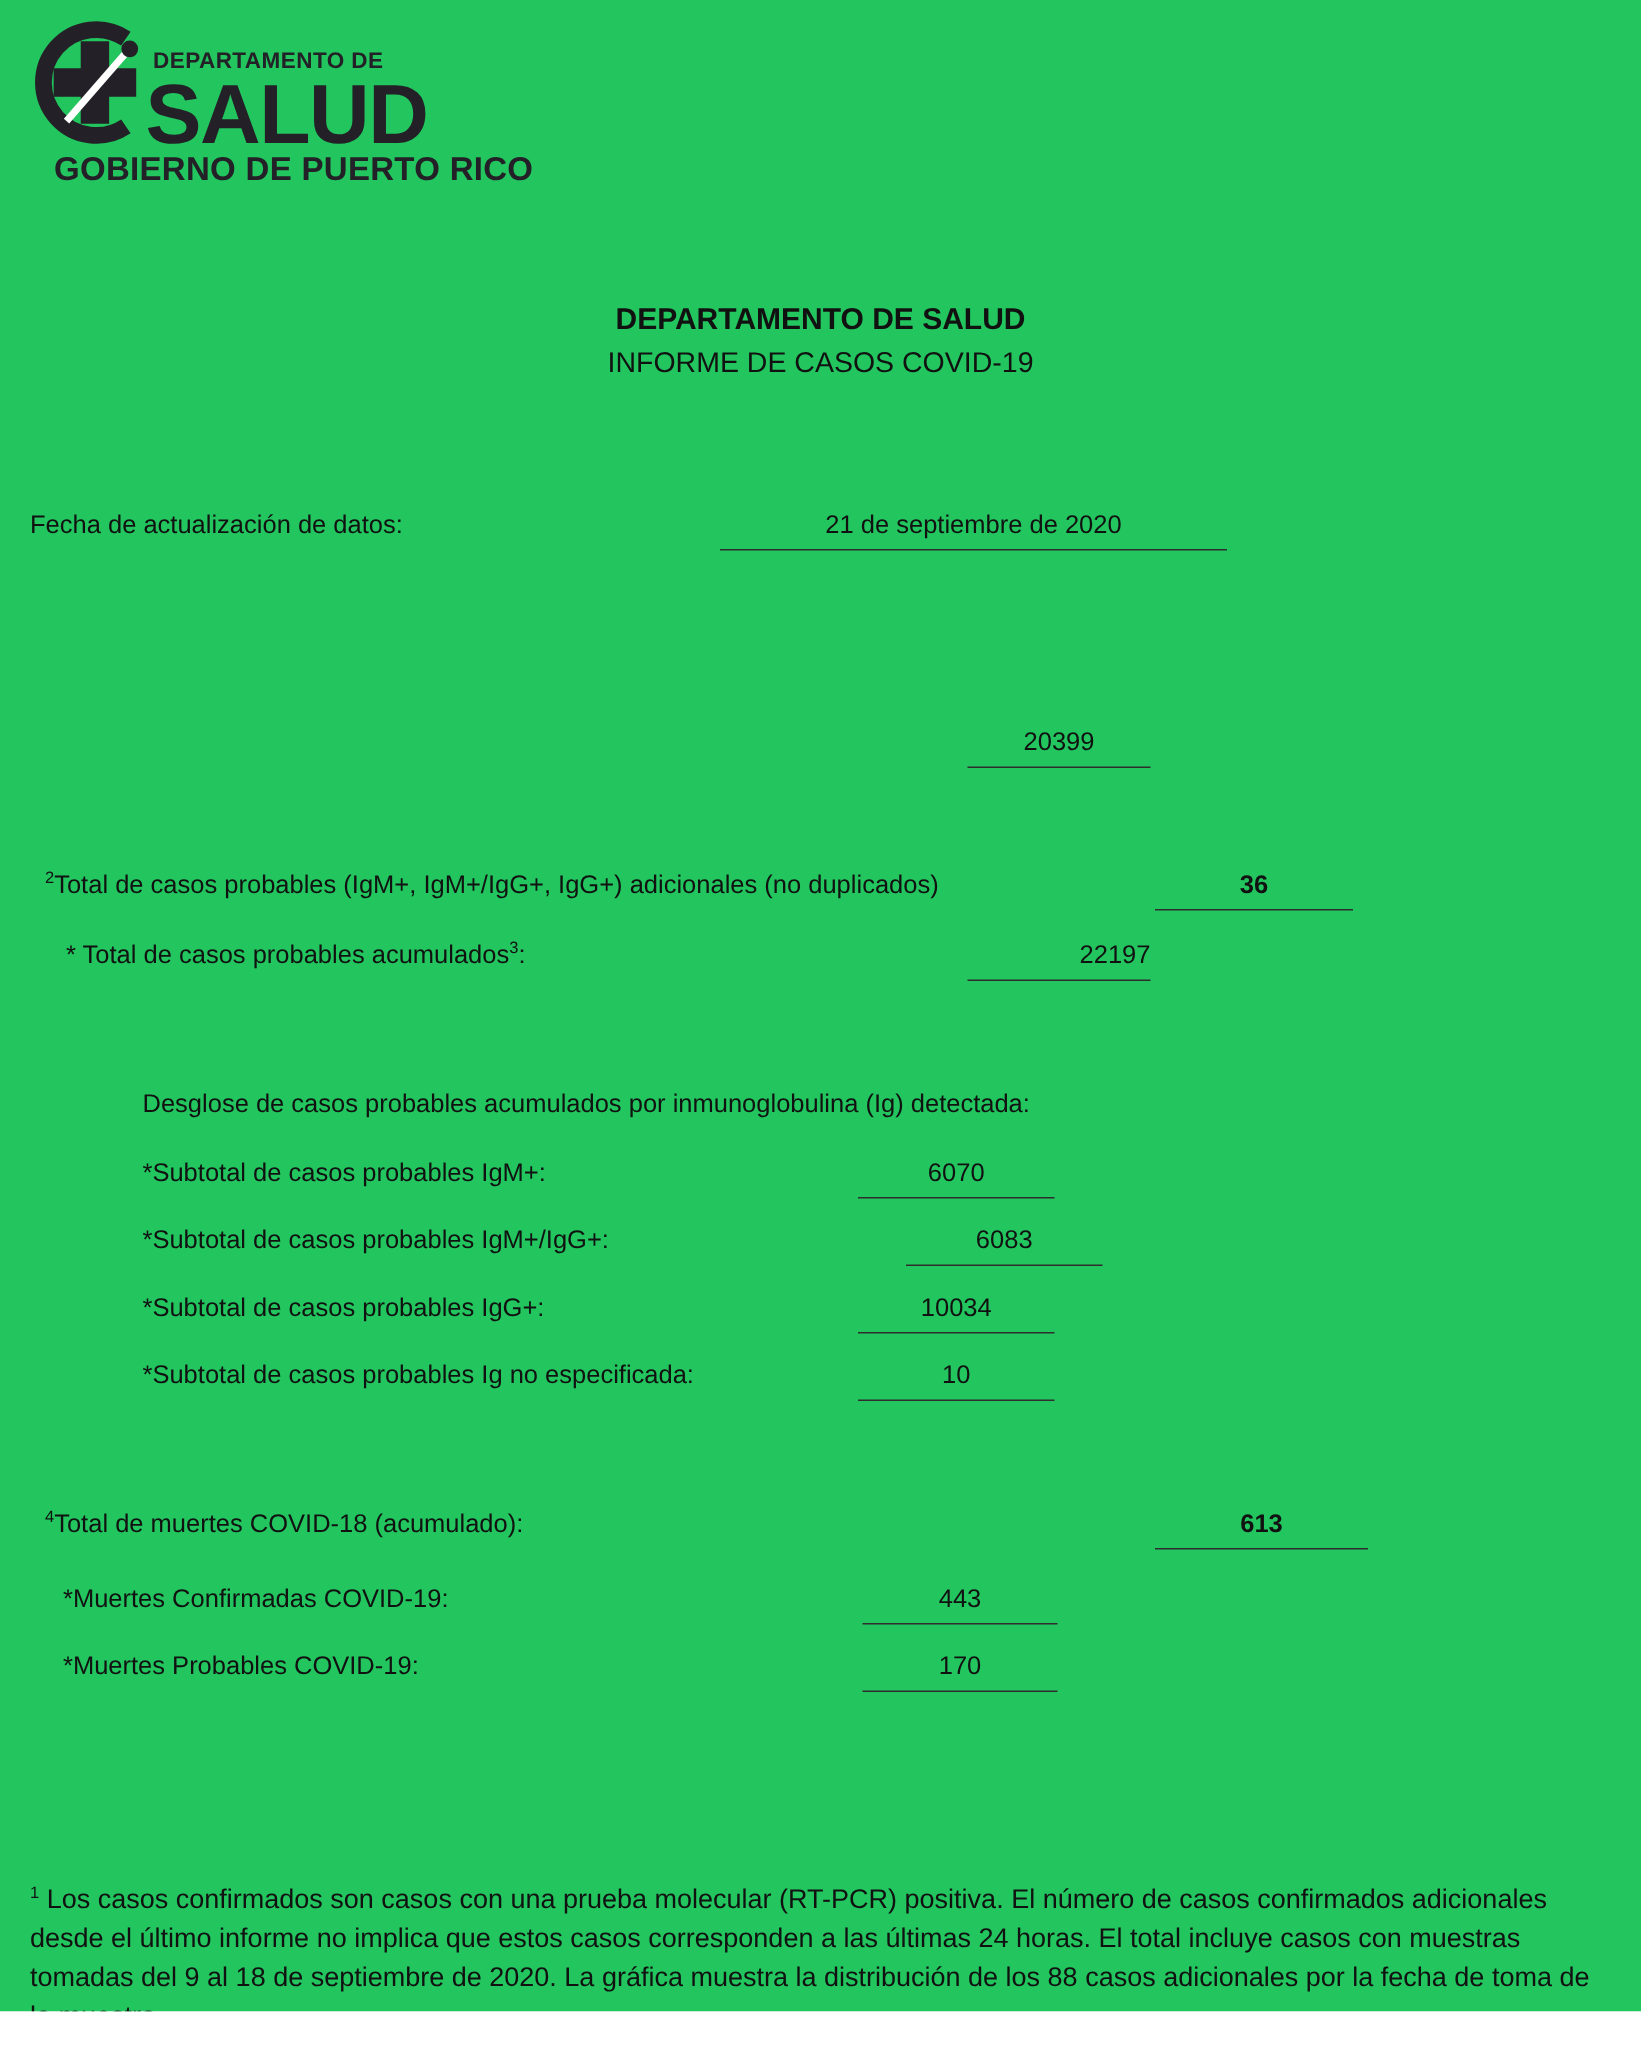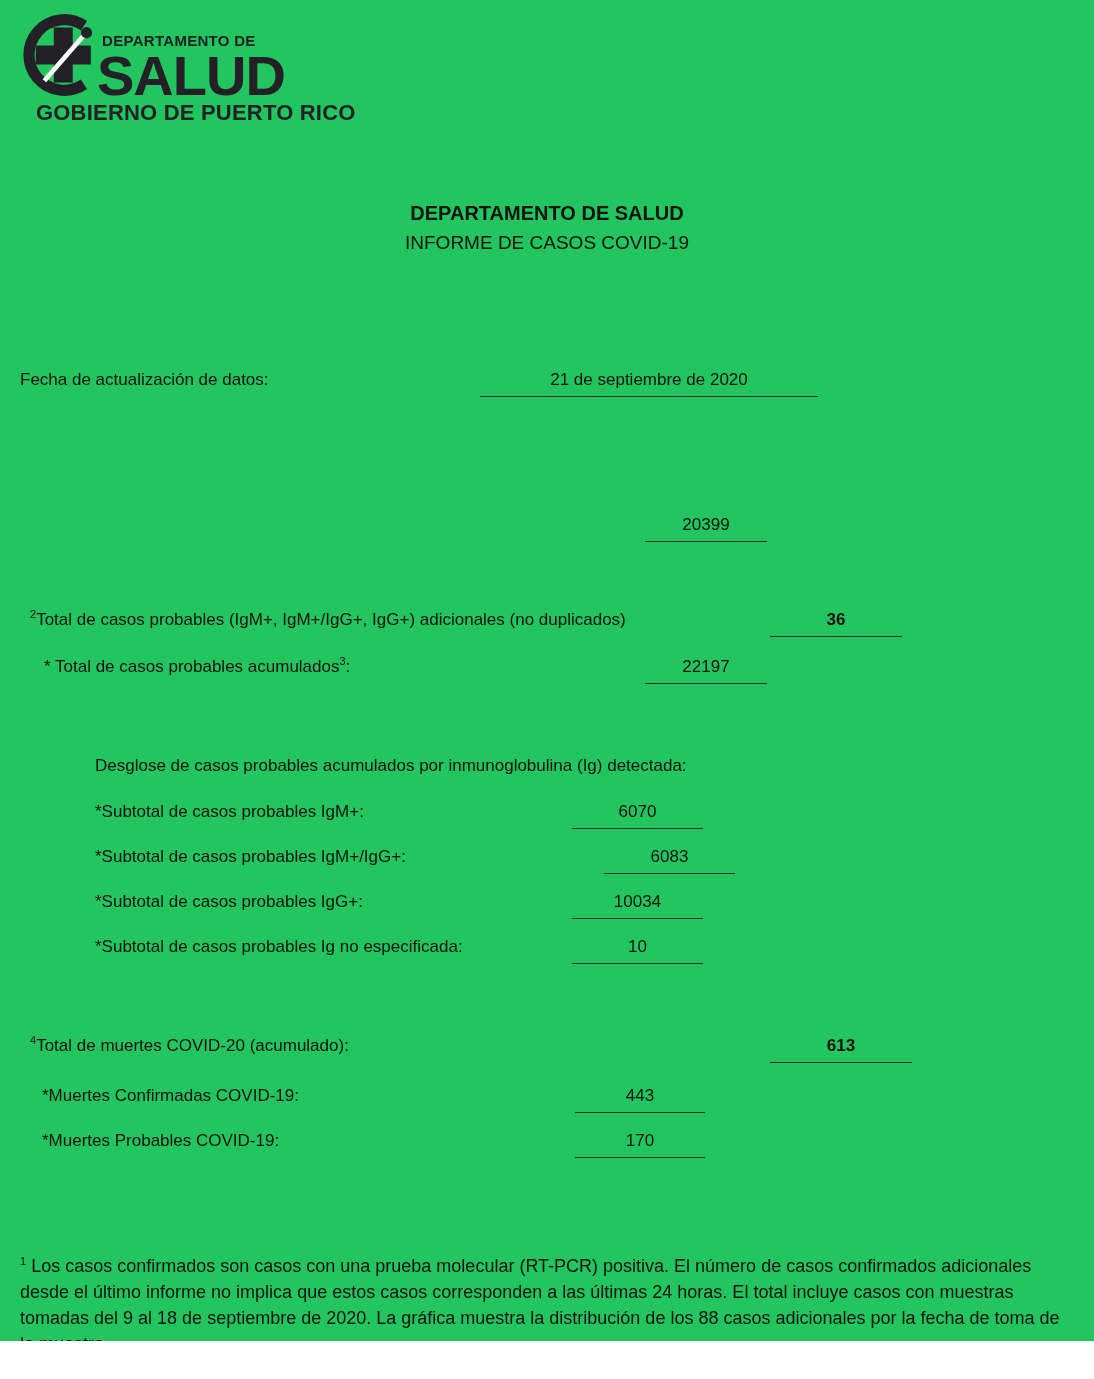--- a/index.html
+++ b/index.html
@@ -37,21 +37,21 @@
   .doc-title {
     position: absolute; left: 0; top: 202px; width: 100%;
     text-align: center; font-size: 20px; font-weight: 700; color: #111;
   }
   .doc-subtitle {
     position: absolute; left: 0; top: 232px; width: 100%;
     text-align: center; font-size: 19px; font-weight: 400; color: #111;
   }
 
   
-  .row { position: absolute; width: 100%; height: 30px; font-size: 17px; margin-top: 30px; }
+  .row { position: absolute; width: 100%; height: 30px; font-size: 17px; }
   .row .label { position: absolute; top: 0; white-space: nowrap; color: #111; }
   .value-box {
     position: absolute; top: -2px; height: 29px;
     border-bottom: 1.5px solid #2e2e2e;
     text-align: center; font-size: 17px; color: #111;
     line-height: 24px;
   }
   .value-box.bold { font-weight: 700; }
   sup.fn { font-size: 11px; vertical-align: super; line-height: 0; }
 
@@ -92,21 +92,21 @@
     <div class="value-box" style="left:645px;width:122px;">20399</div>
   </div>
 
   <div class="row" style="top:580px;">
     <div class="label" style="left:30px;"><sup class="fn">2</sup><span>Total de casos probables (IgM+, IgM+/IgG+, IgG+) adicionales (no duplicados)</span></div>
     <div class="value-box bold" style="left:770px;width:132px;">36</div>
   </div>
 
   <div class="row" style="top:627px;">
     <div class="label" style="left:44px;"><span>* Total de casos probables acumulados</span><sup class="fn">3</sup><span>:</span></div>
-    <div class="value-box" style="left:645px;width:122px;">22197</div>
+    <div class="value-box" style="left:645px;width:122px;text-align:right;">22197</div>
   </div>
 
   <div class="row" style="top:726px;">
     <div class="label" style="left:95px;">Desglose de casos probables acumulados por inmunoglobulina (Ig) detectada:</div>
   </div>
 
   <div class="row" style="top:772px;">
     <div class="label" style="left:95px;text-align:center;">*Subtotal de casos probables IgM+:</div>
     <div class="value-box" style="left:572px;width:131px;">6070</div>
   </div>
@@ -120,21 +120,21 @@
     <div class="label" style="left:95px;">*Subtotal de casos probables IgG+:</div>
     <div class="value-box" style="left:572px;width:131px;">10034</div>
   </div>
 
   <div class="row" style="top:907px;">
     <div class="label" style="left:95px;">*Subtotal de casos probables Ig no especificada:</div>
     <div class="value-box" style="left:572px;width:131px;">10</div>
   </div>
 
   <div class="row" style="top:1006px;">
-    <div class="label" style="left:30px;"><sup class="fn">4</sup><span>Total de muertes COVID-20 (acumulado):</span></div>
+    <div class="label" style="left:30px;"><sup class="fn">4</sup><span>Total de muertes COVID-18 (acumulado):</span></div>
     <div class="value-box bold" style="left:770px;width:142px;">613</div>
   </div>
 
   <div class="row" style="top:1056px;">
     <div class="label" style="left:42px;">*Muertes Confirmadas COVID-19:</div>
     <div class="value-box" style="left:575px;width:130px;">443</div>
   </div>
 
   <div class="row" style="top:1101px;">
     <div class="label" style="left:42px;">*Muertes Probables COVID-19:</div>

